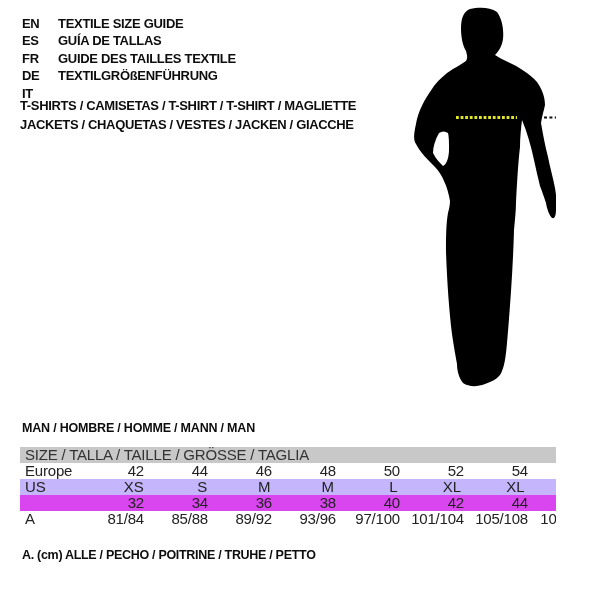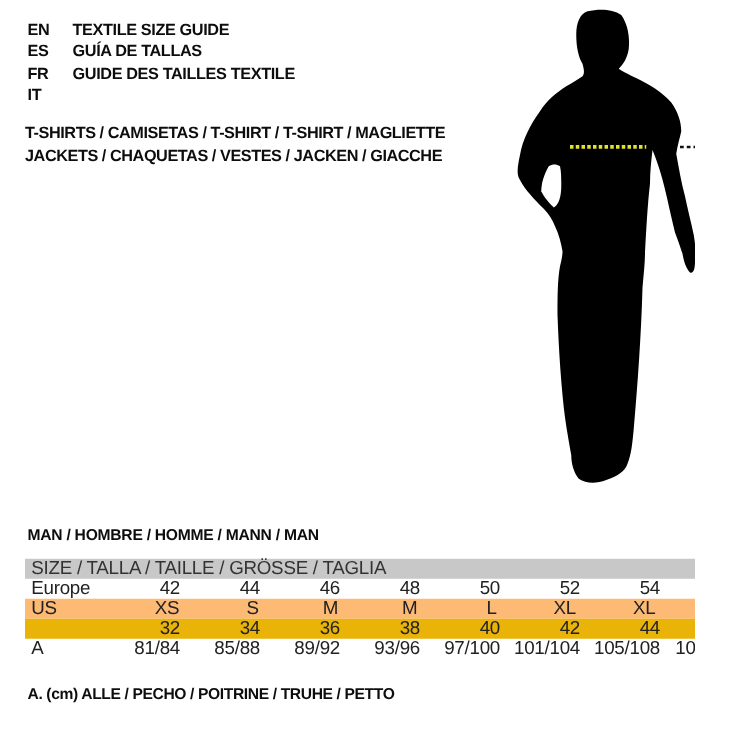--- a/index.html
+++ b/index.html
@@ -38,20 +38,24 @@
       <span class="lang-code">EN</span>
       <span class="lang-label">TEXTILE SIZE GUIDE</span>
     </div>
     <div class="lang-row">
       <span class="lang-code">ES</span>
       <span class="lang-label">GUÍA DE TALLAS</span>
     </div>
     <div class="lang-row">
       <span class="lang-code">FR</span>
       <span class="lang-label">GUIDE DES TAILLES TEXTILE</span>
+    </div>
+    <div class="lang-row">
+      <span class="lang-code">DE</span>
+      <span class="lang-label">TEXTILGRÖßENFÜHRUNG</span>
     </div>
     <div class="lang-row">
       <span class="lang-code">IT</span>
     </div>
   </div>
 
   <div class="garment-block">
     <div class="garment-line">T-SHIRTS / CAMISETAS / T-SHIRT / T-SHIRT / MAGLIETTE</div>
     <div class="garment-line">JACKETS / CHAQUETAS / VESTES / JACKEN / GIACCHE</div>
   </div>
@@ -118,33 +122,33 @@
       <span class="cell-val">42</span>
       <span class="cell-val">44</span>
       <span class="cell-val">46</span>
       <span class="cell-val">48</span>
       <span class="cell-val">50</span>
       <span class="cell-val">52</span>
       <span class="cell-val">54</span>
       <span class="cell-val">56</span>
     </div>
 
-    <div class="tbl-row" style="background:#fdba74;gap:40px;">
+    <div class="tbl-row" style="background:#c4b5fd;gap:40px;">
       <span class="cell-label">US</span>
       <span class="cell-val">XS</span>
       <span class="cell-val">S</span>
       <span class="cell-val">M</span>
       <span class="cell-val">M</span>
       <span class="cell-val">L</span>
       <span class="cell-val">XL</span>
       <span class="cell-val">XL</span>
       <span class="cell-val">XXL</span>
     </div>
 
-    <div class="tbl-row" style="background:#eab308;">
+    <div class="tbl-row" style="background:#d946ef;">
       <span class="cell-label"></span>
       <span class="cell-val">32</span>
       <span class="cell-val">34</span>
       <span class="cell-val">36</span>
       <span class="cell-val">38</span>
       <span class="cell-val">40</span>
       <span class="cell-val">42</span>
       <span class="cell-val">44</span>
       <span class="cell-val">46</span>
     </div>

